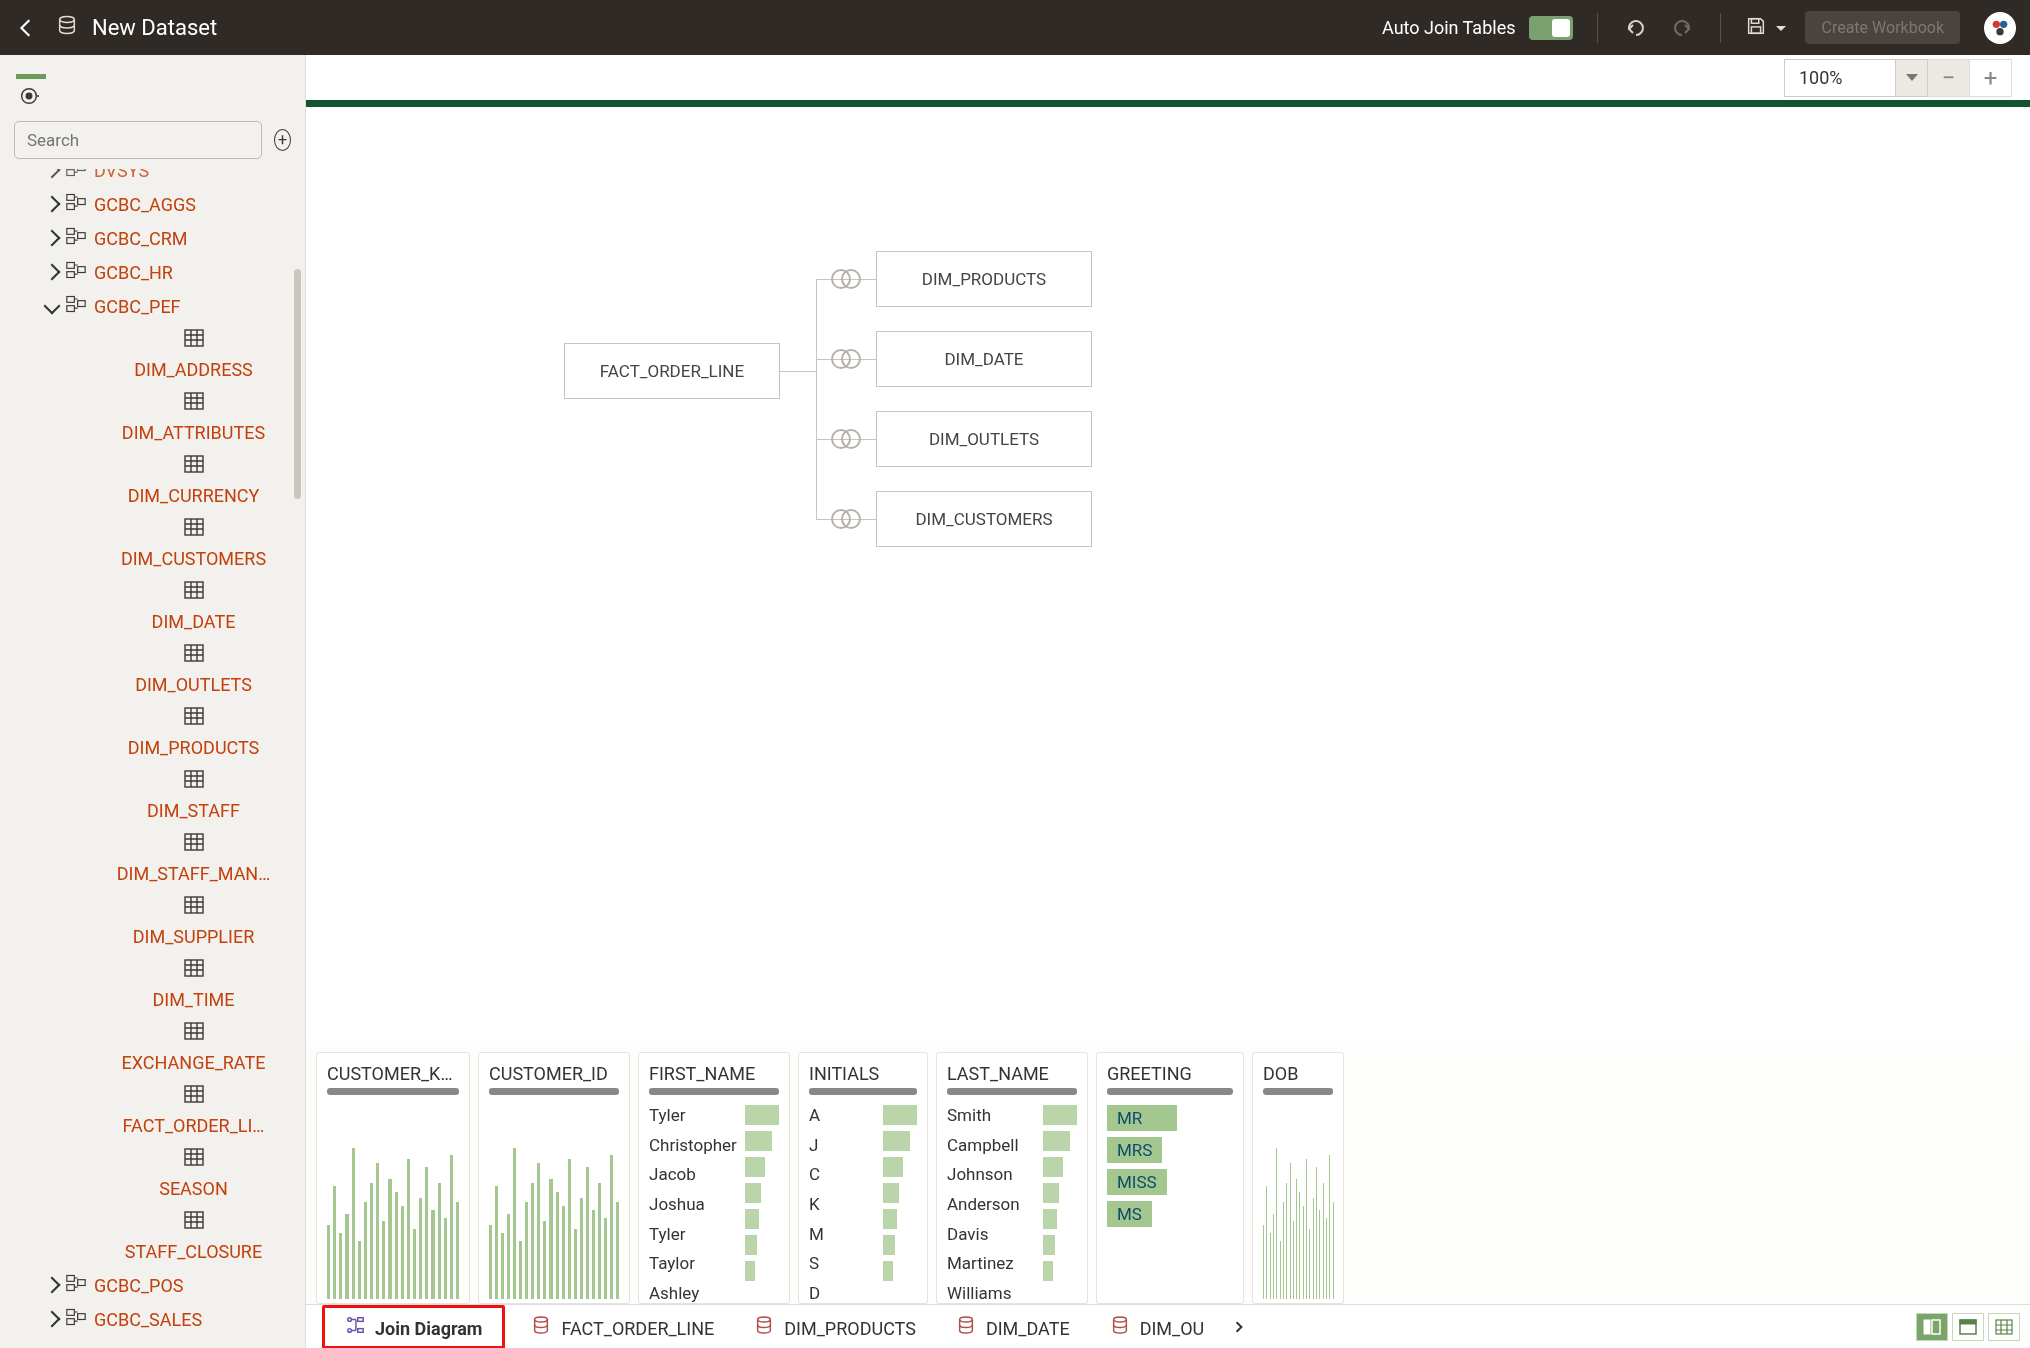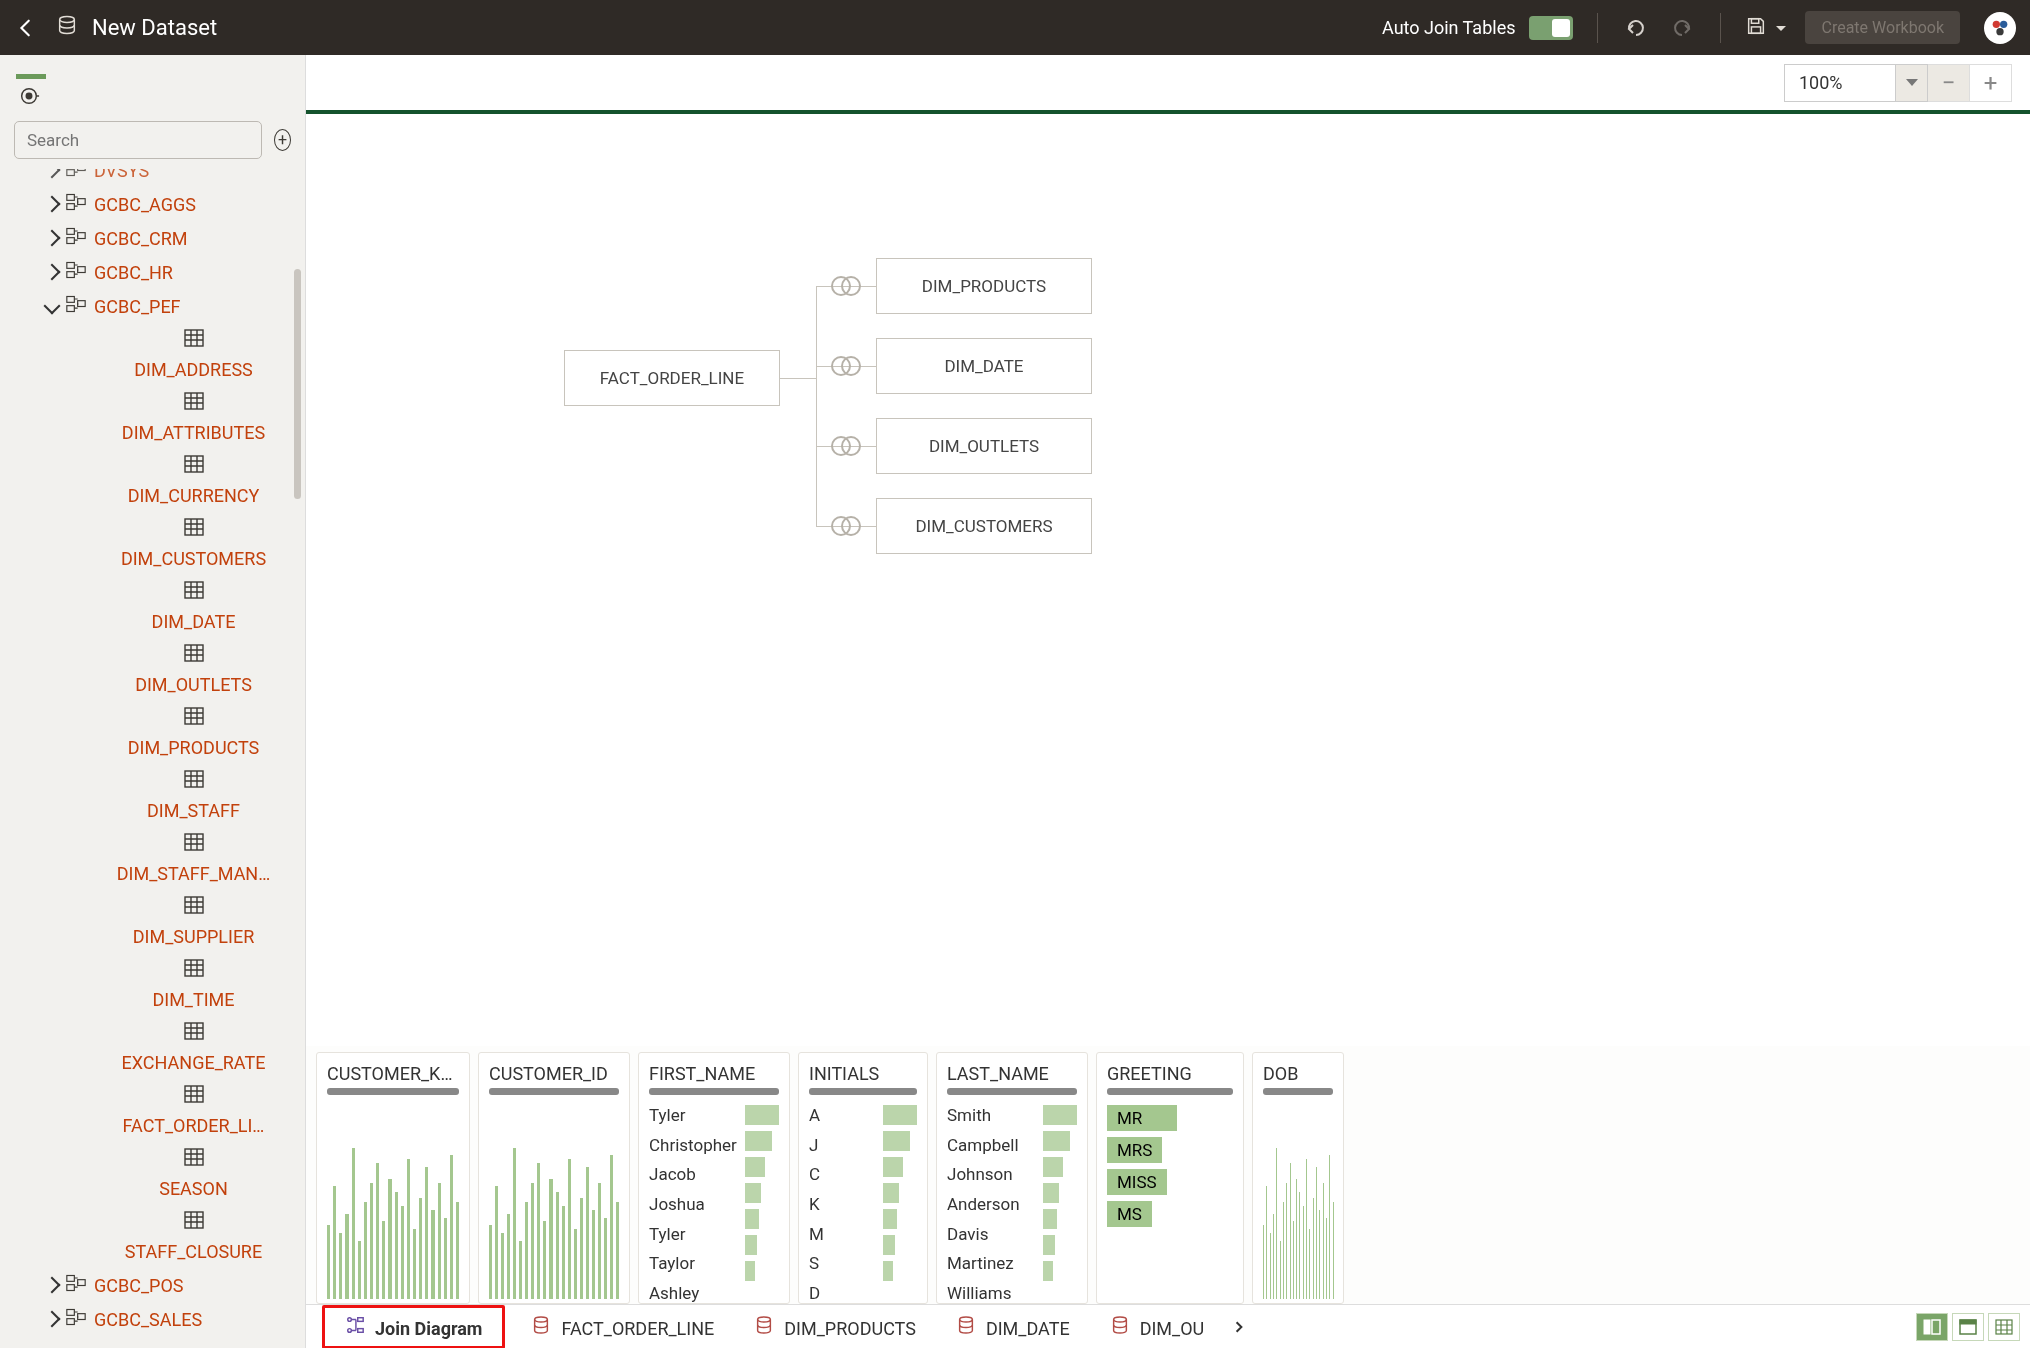--- a/index.html
+++ b/index.html
@@ -40,21 +40,21 @@
   .tnode { display: flex; align-items: center; gap: 8px; padding: 6px 12px 6px 68px; font-size: 18px; color: #c2410c; cursor: pointer; white-space: nowrap; overflow: hidden; text-overflow: ellipsis; }
   .tnode.schema { padding-left: 46px; }
   .tnode.table { padding-left: 94px; flex-direction: column; }
   .caret { width: 12px; height: 12px; border-right: 2px solid #333; border-bottom: 2px solid #333; transform: rotate(-45deg); flex-shrink: 0; }
   .caret.open { transform: rotate(45deg); }
   .schemaicon, .tableicon { flex-shrink: 0; }
   .schemaicon svg, .tableicon svg { width: 20px; height: 18px; stroke: #3d3a35; fill: none; stroke-width: 1.4; }
 
   
   .main { flex: 1; display: flex; flex-direction: column; min-width: 0; }
-  .zoomrow { height: 59px; border-bottom: 4px solid #14532d; display: flex; align-items: center; justify-content: flex-end; padding: 0 18px; gap: 0; }
+  .zoomrow { height: 52px; border-bottom: 7px solid #14532d; display: flex; align-items: center; justify-content: flex-end; padding: 0 18px; gap: 0; }
   .zoom-dd { display: flex; align-items: center; height: 38px; border: 1px solid #ccc; background: #fff; }
   .zoom-val { padding: 0 18px 0 14px; font-size: 18px; color: #333; min-width: 110px; }
   .zoom-car { width: 32px; height: 100%; border-left: 1px solid #ccc; background: #ece9e3; display: flex; align-items: center; justify-content: center; }
   .zoom-car::after { content: ""; border-left: 6px solid transparent; border-right: 6px solid transparent; border-top: 7px solid #777; }
   .zbtn { width: 42px; height: 38px; border: 1px solid #ddd; border-left: none; background: #ece9e3; display: flex; align-items: center; justify-content: center; font-size: 24px; color: #888; cursor: pointer; }
   .zbtn.plus { background: #fff; }
 
   
   .canvas { flex: 1; position: relative; background: #fff; overflow: hidden; }
   .node { position: absolute; border: 1px solid #c8c4bc; background: #fff; display: flex; align-items: center; justify-content: center; font-size: 17px; color: #444; height: 56px; }
@@ -68,21 +68,21 @@
   .card .colname { font-size: 18px; color: #333; margin-bottom: 4px; white-space: nowrap; overflow: hidden; text-overflow: ellipsis; }
   .card .bar { height: 7px; background: #888; border-radius: 3px; margin-bottom: 10px; }
   .hist { flex: 1; display: flex; align-items: flex-end; gap: 3px; padding-bottom: 4px; }
   .hist .hb { flex: 1; background: #a4c78f; }
   .vlist { flex: 1; display: flex; gap: 6px; min-height: 0; }
   .vnames { flex: 1; display: flex; flex-direction: column; gap: 6px; font-size: 17px; color: #333; overflow: hidden; justify-content: space-between; }
   .vnames div { white-space: nowrap; overflow: hidden; text-overflow: ellipsis; }
   .vbars { width: 34px; display: flex; flex-direction: column; gap: 6px; }
   .vbars .vb { height: 20px; background: #a4c78f; opacity: .75; }
   .vbadges { flex: 1; display: flex; flex-direction: column; gap: 6px; align-items: flex-start; }
-  .vbadges .bd { background: #a4c78f; color: #000000; padding: 3px 10px; font-size: 17px; }
+  .vbadges .bd { background: #a4c78f; color: #0c4a6e; padding: 3px 10px; font-size: 17px; }
 
   
   .tabs { height: 44px; border-top: 1px solid #ddd; background: #fff; display: flex; align-items: center; padding: 0 10px; gap: 0; overflow: hidden; }
   .tab { display: flex; align-items: flex-end; gap: 10px; padding: 7px 20px; font-size: 18px; color: #333; cursor: pointer; white-space: nowrap; }
   .tab.active { border: 3px solid #e11; font-weight: 700; margin: 0 6px; border-radius: 2px;}
   .tab .ticon svg { width: 20px; height: 20px; stroke: #b24c46; fill: none; stroke-width: 1.6; }
   .tab.active .ticon svg { stroke: #6a4fa6; }
   .tabs .more { width: 30px; display:flex; align-items:center; justify-content:center; cursor:pointer;}
   .tabs .more svg { width:16px; height:16px; stroke:#333; fill:none; stroke-width:2.5;}
   .tabs .spacer2 { flex: 1; }

